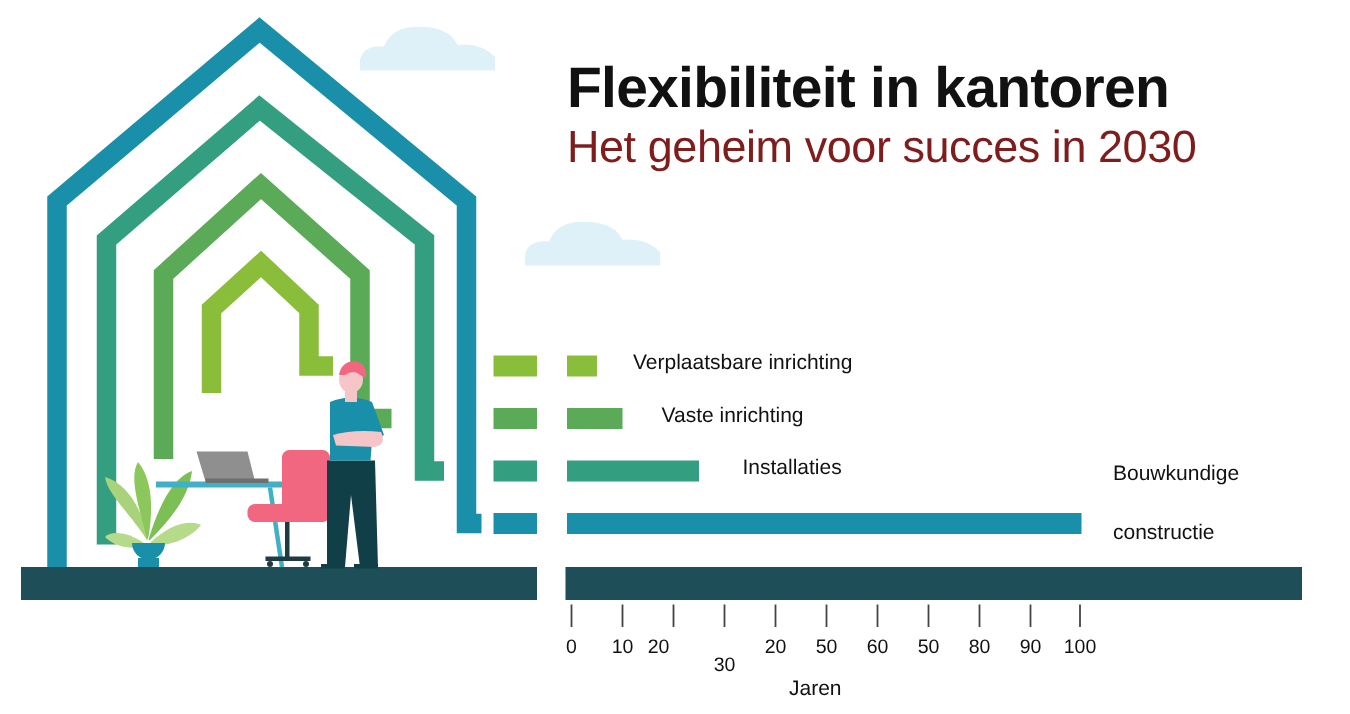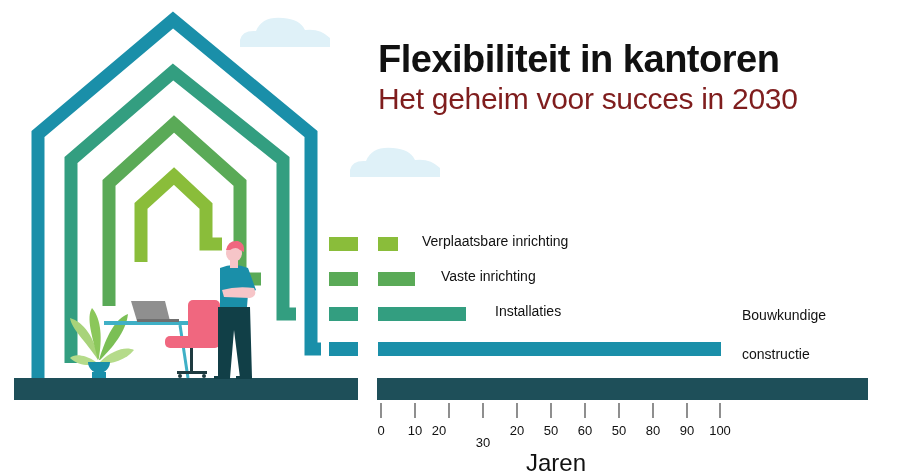--- a/index.html
+++ b/index.html
@@ -3,21 +3,21 @@
 <meta charset="utf-8">
 <style>
   html, body { margin: 0; padding: 0; background: #ffffff; }
   body { width: 900px; height: 476px; position: relative; overflow: hidden; font-family: "Liberation Sans", "DejaVu Sans", sans-serif; color: #111; }
   .abs { position: absolute; }
   svg.art { position: absolute; left: 0; top: 0; }
   .title { left: 378px; top: 40px; font-size: 38px; font-weight: bold; letter-spacing: -0.5px; line-height: 1; }
   .subtitle { left: 378px; top: 84px; font-size: 30px; font-weight: normal; line-height: 1; color: #7f1d1d; letter-spacing: -0.3px; }
   .bar-label { font-size: 14px; line-height: 1; color: #111; white-space: nowrap; }
   .tick-label { font-size: 13px; line-height: 1; color: #111; transform: translateX(-50%); }
-  .axis-title { font-size: 24px; line-height: 1; color: #111; }
+  .axis-title { font-size: 14px; line-height: 1; color: #111; }
 </style>
 </head>
 <body>
 
 <svg class="art" width="900" height="476" viewBox="0 0 900 476">
 
   <g fill="#dff1f8">
     <path d="M240 47 L240 40 Q242 30 256 31 Q262 16 283 18 Q300 19 305 30 Q320 28 330 38 L330 47 Z"></path>
   </g>
   <g fill="#dff1f8">

